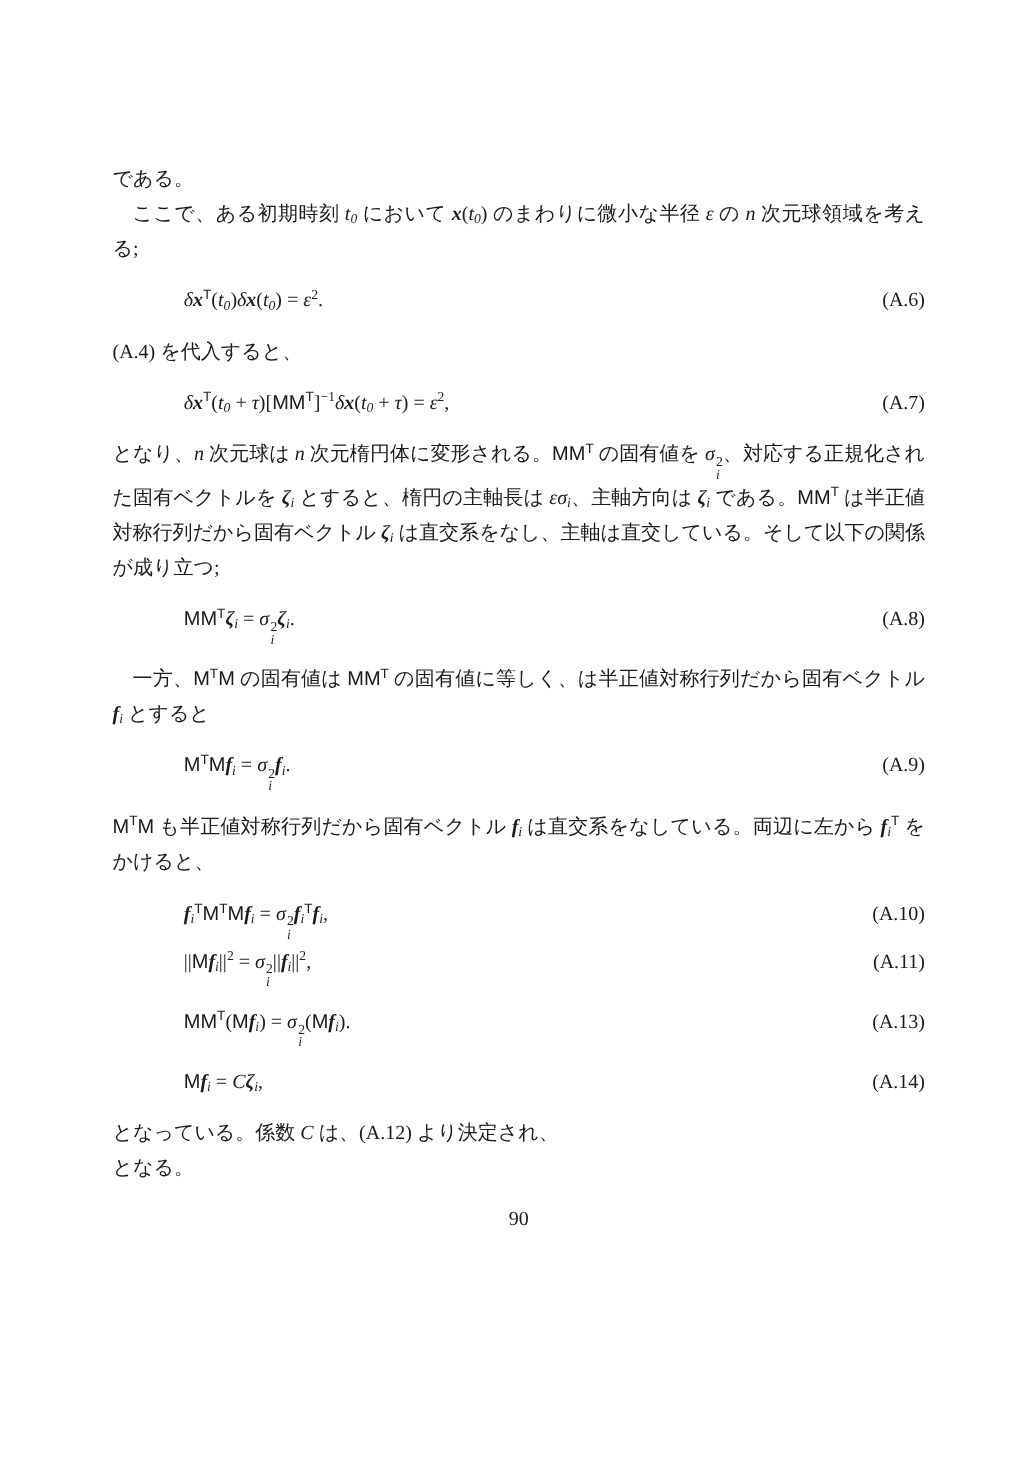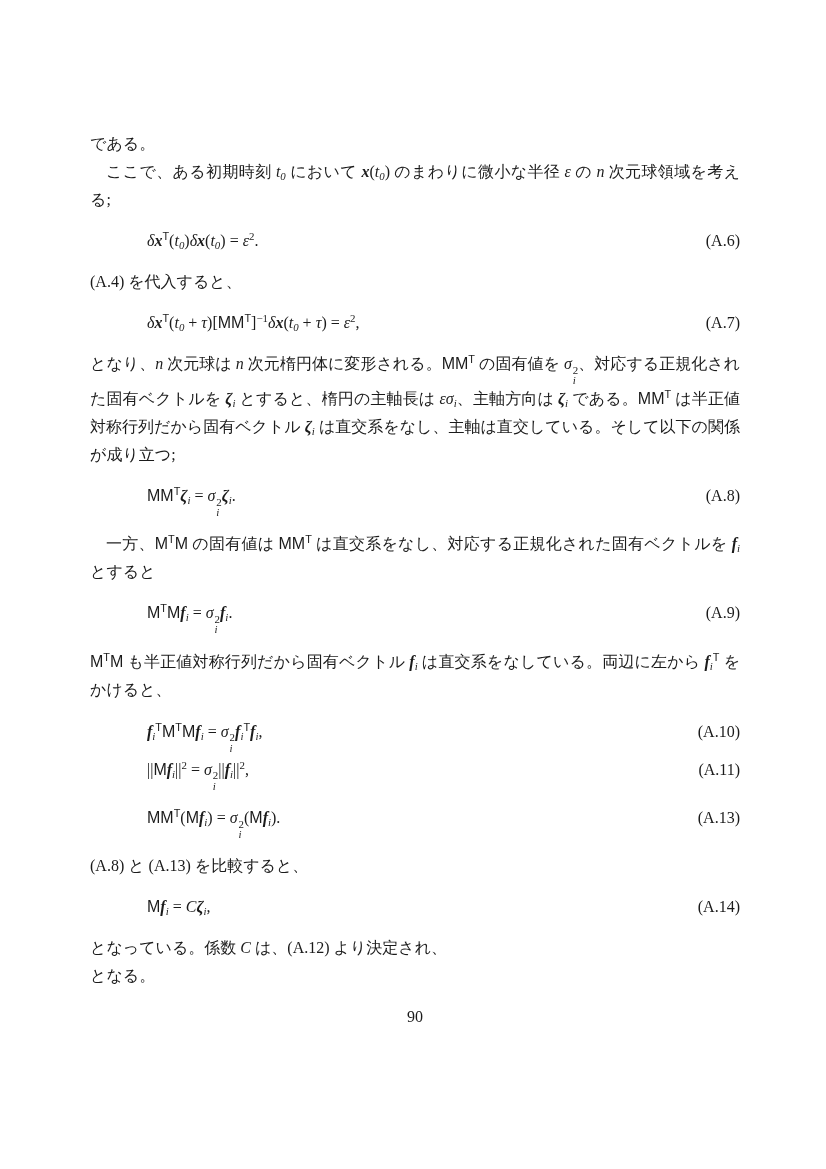--- a/index.html
+++ b/index.html
@@ -86,21 +86,21 @@
       </span><span>、対応する正規化された固有ベクトルを </span><span class="mv">ζ</span><span class="sub">i</span><span> とすると、楕円の主軸長は </span><span class="mi">ε</span><span class="mi">σ</span><span class="sub">i</span><span>、主軸方向は </span><span class="mv">ζ</span><span class="sub">i</span><span> である。</span><span class="sf">MM</span><span class="sf sup">T</span><span> は半正値対称行列だから固有ベクトル </span><span class="mv">ζ</span><span class="sub">i</span><span> は直交系をなし、主軸は直交している。そして以下の関係が成り立つ;</span></p>
 
   <div class="eq">
     <span class="eq-math"><span class="sf">MM</span><span class="sf sup">T</span><span class="mv">ζ</span><span class="sub">i</span><span> = </span><span class="mi">σ</span><span class="stack">
           <span class="st-sup">2</span>
           <span class="st-sub">i</span>
         </span><span class="mv">ζ</span><span class="sub">i</span><span>.</span></span>
     <span class="eq-label">(A.8)</span>
   </div>
 
-  <p class="para indent"><span>一方、</span><span class="sf">M</span><span class="sf sup">T</span><span class="sf">M</span><span> の固有値は </span><span class="sf">MM</span><span class="sf sup">T</span><span> は直交系をなし、対応する正規化された固有ベクトルを </span><span class="mv">f</span><span class="sub">i</span><span> とすると</span></p>
+  <p class="para indent"><span>一方、</span><span class="sf">M</span><span class="sf sup">T</span><span class="sf">M</span><span> の固有値は </span><span class="sf">MM</span><span class="sf sup">T</span><span> の固有値に等しく、は半正値対称行列だから固有ベクトル </span><span class="mv">f</span><span class="sub">i</span><span> とすると</span></p>
 
   <div class="eq">
     <span class="eq-math"><span class="sf">M</span><span class="sf sup">T</span><span class="sf">M</span><span class="mv">f</span><span class="sub">i</span><span> = </span><span class="mi">σ</span><span class="stack">
           <span class="st-sup">2</span>
           <span class="st-sub">i</span>
         </span><span class="mv">f</span><span class="sub">i</span><span>.</span></span>
     <span class="eq-label">(A.9)</span>
   </div>
 
   <p class="para"><span class="sf">M</span><span class="sf sup">T</span><span class="sf">M</span><span> も半正値対称行列だから固有ベクトル </span><span class="mv">f</span><span class="sub">i</span><span> は直交系をなしている。両辺に左から </span><span class="mv">f</span><span class="sub">i</span><span class="sf sup">T</span><span> をかけると、</span></p>
@@ -124,21 +124,20 @@
 
 
   <div class="eq">
     <span class="eq-math"><span class="sf">MM</span><span class="sf sup">T</span><span>(</span><span class="sf">M</span><span class="mv">f</span><span class="sub">i</span><span>)</span><span> = </span><span class="mi">σ</span><span class="stack">
           <span class="st-sup">2</span>
           <span class="st-sub">i</span>
         </span><span>(</span><span class="sf">M</span><span class="mv">f</span><span class="sub">i</span><span>)</span><span>.</span></span>
     <span class="eq-label">(A.13)</span>
   </div>
 
-  <p class="para"><span>(A.8) と (A.13) を比較すると、</span></p>
 
   <div class="eq">
     <span class="eq-math"><span class="sf">M</span><span class="mv">f</span><span class="sub">i</span><span> = </span><span class="mi">C</span><span class="mv">ζ</span><span class="sub">i</span><span>,</span></span>
     <span class="eq-label">(A.14)</span>
   </div>
 
   <p class="para"><span>となっている。係数 </span><span class="mi">C</span><span> は、(A.12) より決定され、</span></p>
 
 
   <p class="para"><span>となる。</span></p>

